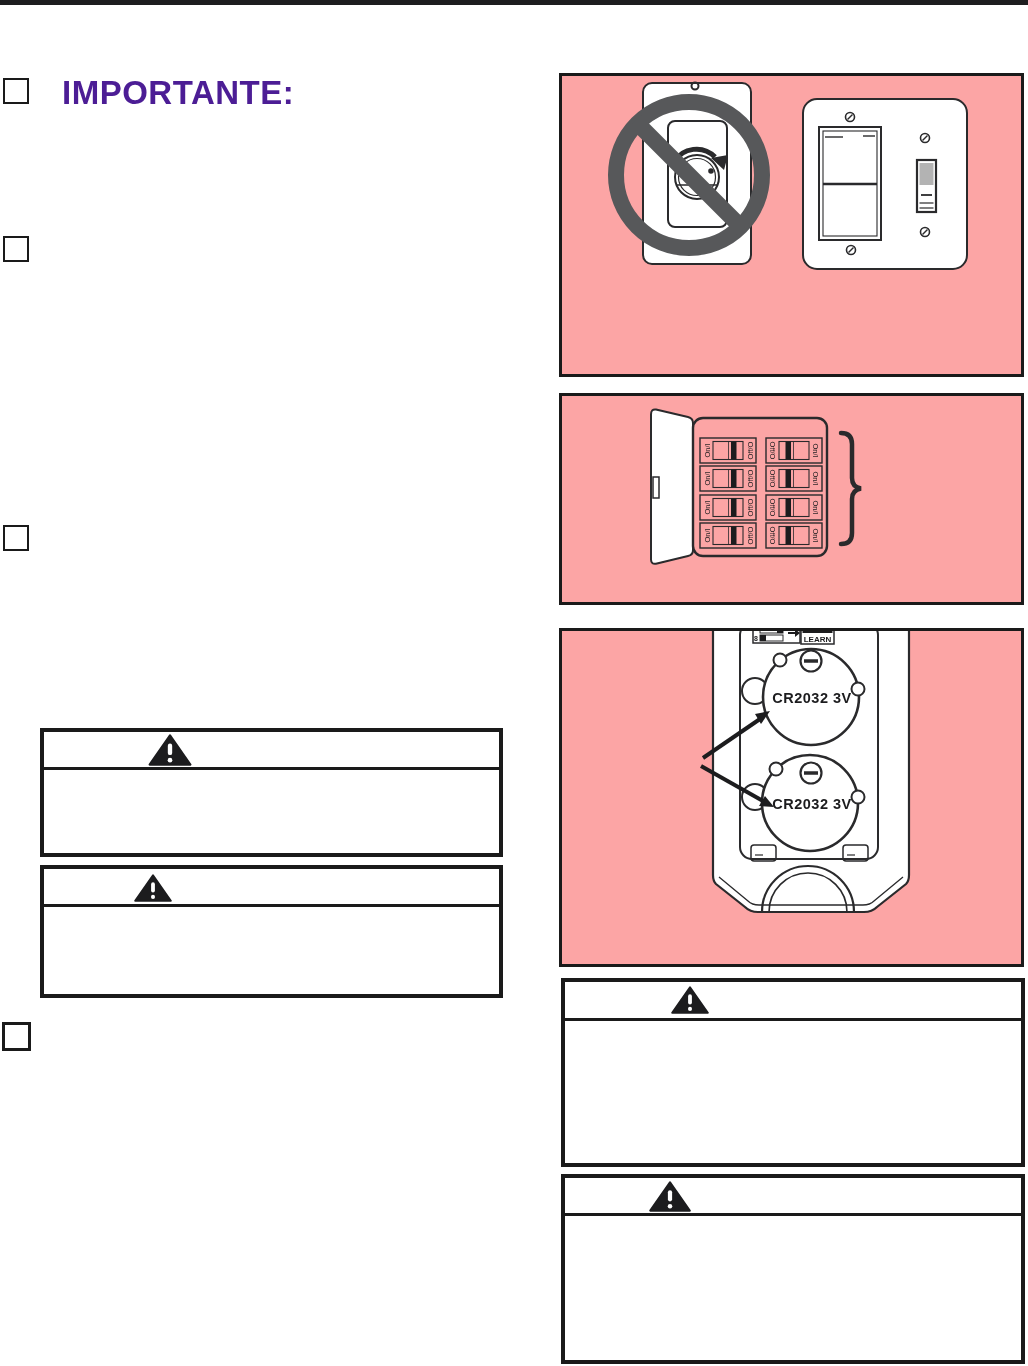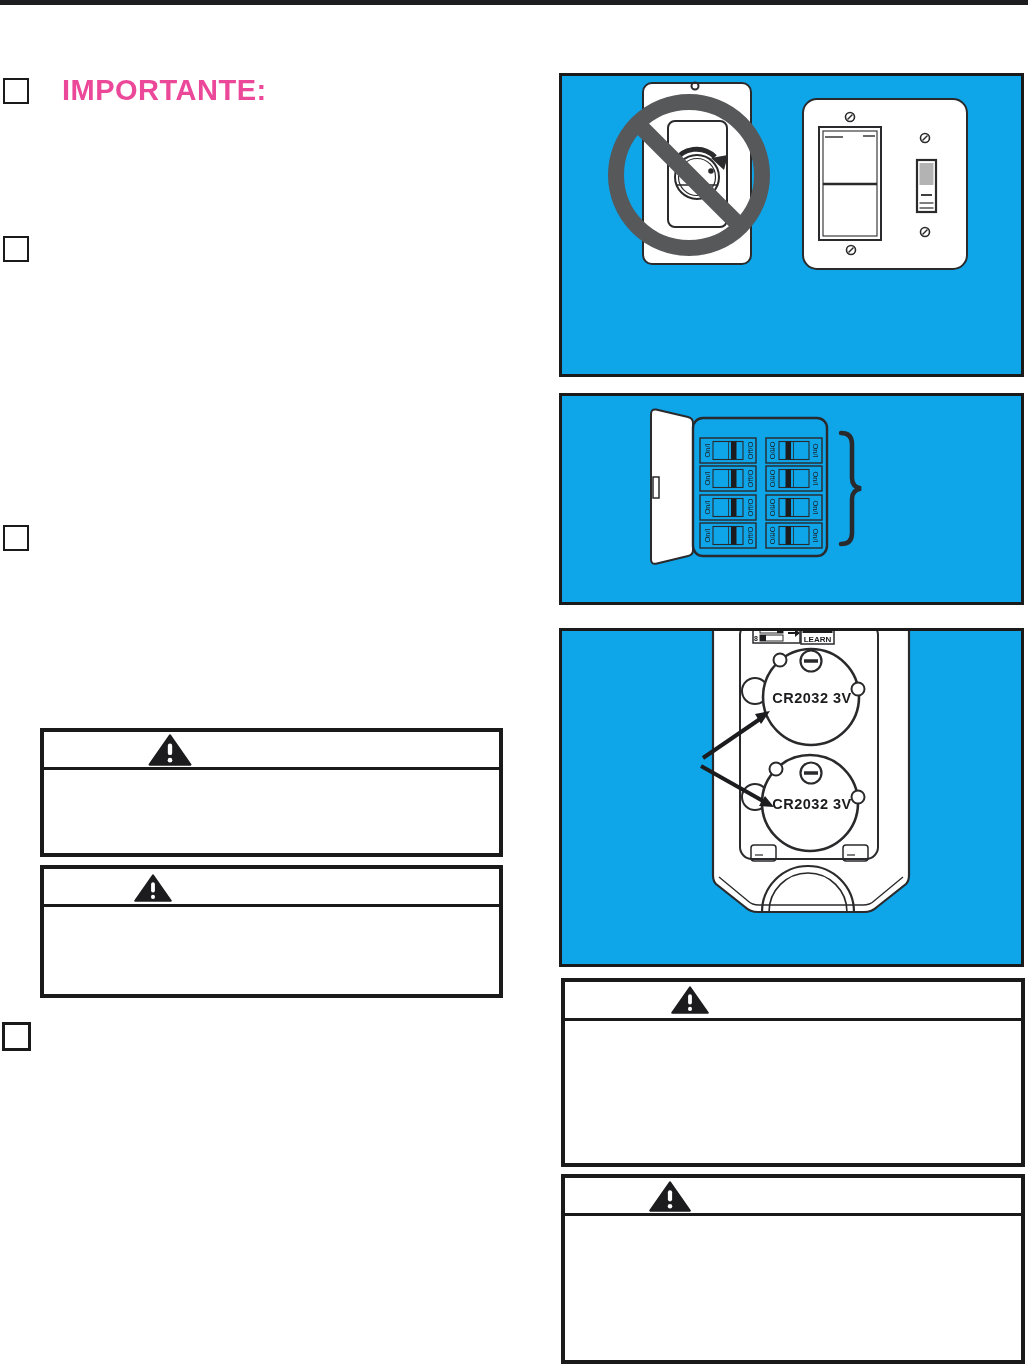--- a/index.html
+++ b/index.html
@@ -7,24 +7,24 @@
     position:relative;width:1028px;height:1366px;margin:0 auto;
     background:#ffffff;overflow:hidden;
     font-family:"Liberation Sans", sans-serif;color:#1d1d1f;
   }
   .abs{position:absolute;}
   #top-rule{left:0;top:0;width:1028px;height:5px;background:#1d1d1f;}
   .checkbox{
     width:26px;height:26px;border:2.5px solid #1a1a1a;background:#fff;box-sizing:border-box;
   }
   #importante{
-    left:62px;top:74px;font-size:29px;font-weight:bold;color:#ec4899;letter-spacing:0.5px;
+    left:62px;top:74px;font-size:33px;font-weight:bold;color:#4c1d95;letter-spacing:0.5px;
   }
   .figbox{
-    border:3px solid #1a1a1a;background:#0ea5e9;box-sizing:border-box;overflow:hidden;
+    border:3px solid #1a1a1a;background:#fca5a5;box-sizing:border-box;overflow:hidden;
   }
   .figbox svg{position:absolute;left:0;top:0;display:block;}
   .wbox{
     border:4px solid #1a1a1a;background:#fff;box-sizing:border-box;overflow:hidden;
   }
   .wbox-header{
     border-bottom:3px solid #1a1a1a;position:relative;
   }
   .tri{position:absolute;display:block;}
   text{fill:#1c1c1e;}

